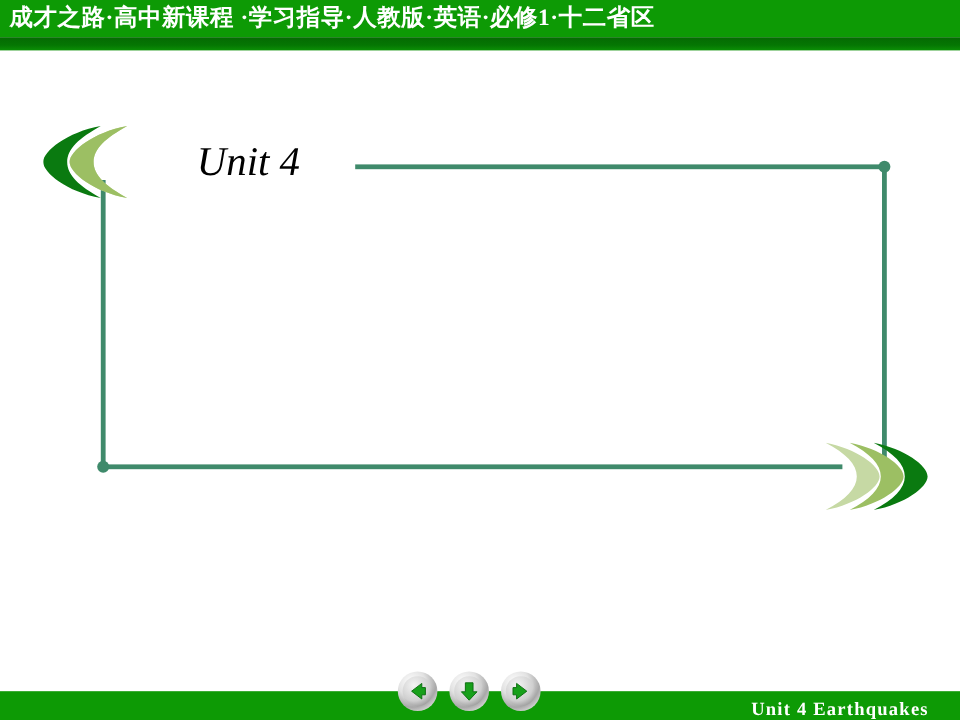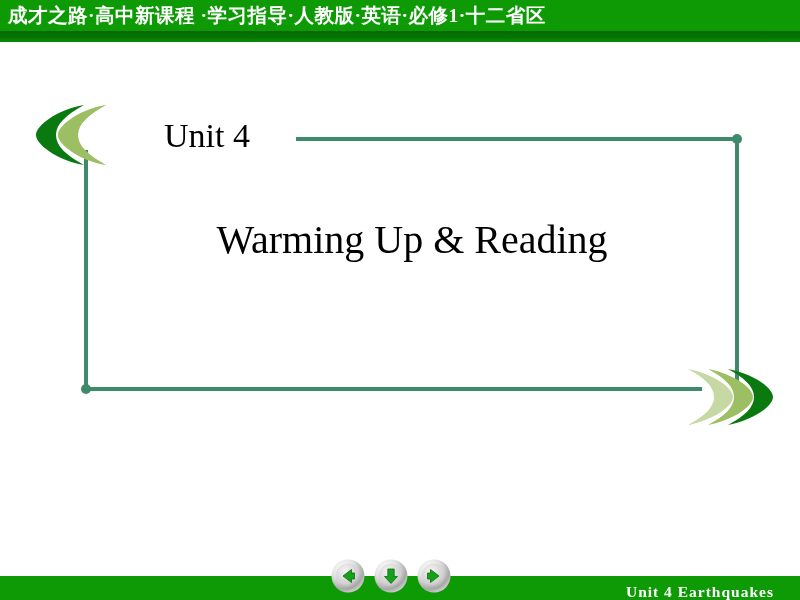--- a/index.html
+++ b/index.html
@@ -84,20 +84,21 @@
   .chev-right { left: 688px; top: 368px; width: 102px; height: 58px; }
 
   
   .unit-label {
     position: absolute;
     left: 164px; top: 117px;
     font-size: 34px;
     color: #000000;
     font-family: "Liberation Serif", "DejaVu Serif", serif;
     white-space: nowrap;
+    font-style: italic;
   }
   .section-title {
     position: absolute;
     left: 88px; top: 214px;
     width: 648px;
     text-align: center;
     font-size: 40px;
     line-height: 52px;
     color: #000000;
     font-family: "Liberation Serif", "DejaVu Serif", serif;
@@ -177,21 +178,20 @@
 <div class="chev-group chev-right">
   <svg width="102" height="58" viewBox="0 0 102 58" xmlns="http://www.w3.org/2000/svg">
     <path d="M0 1 C26 6 45 20 45 29 C45 38 26 52 0 57 C17 48 26 39 26 29 C26 19 17 10 0 1 Z" fill="#c6d9a4"></path>
     <path d="M0 1 C26 6 45 20 45 29 C45 38 26 52 0 57 C17 48 26 39 26 29 C26 19 17 10 0 1 Z" fill="#9cbf63" transform="translate(20,0)"></path>
     <path d="M0 1 C26 6 45 20 45 29 C45 38 26 52 0 57 C17 48 26 39 26 29 C26 19 17 10 0 1 Z" fill="#0a7a10" transform="translate(40,0)"></path>
   </svg>
 </div>
 
 <div class="unit-label">Unit 4</div>
 <div class="section-title">
-  <span class="line2">Warming Up &amp; Reading</span>
 </div>
 
 <div class="bottom-bar">
   <div class="bottom-bar-main"></div>
   <div class="bottom-bar-shadow"></div>
   <div class="bottom-title">Unit  4   Earthquakes</div>
 </div>
 
 <div class="nav-buttons">
 

